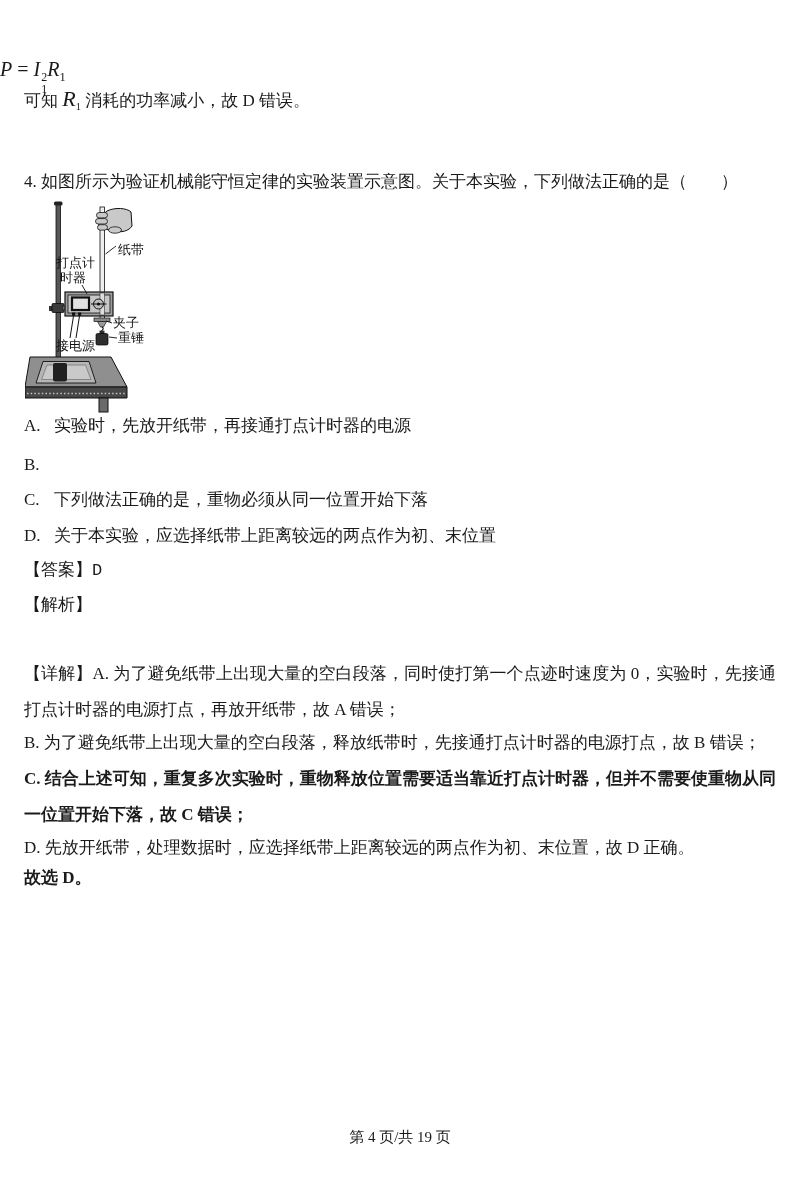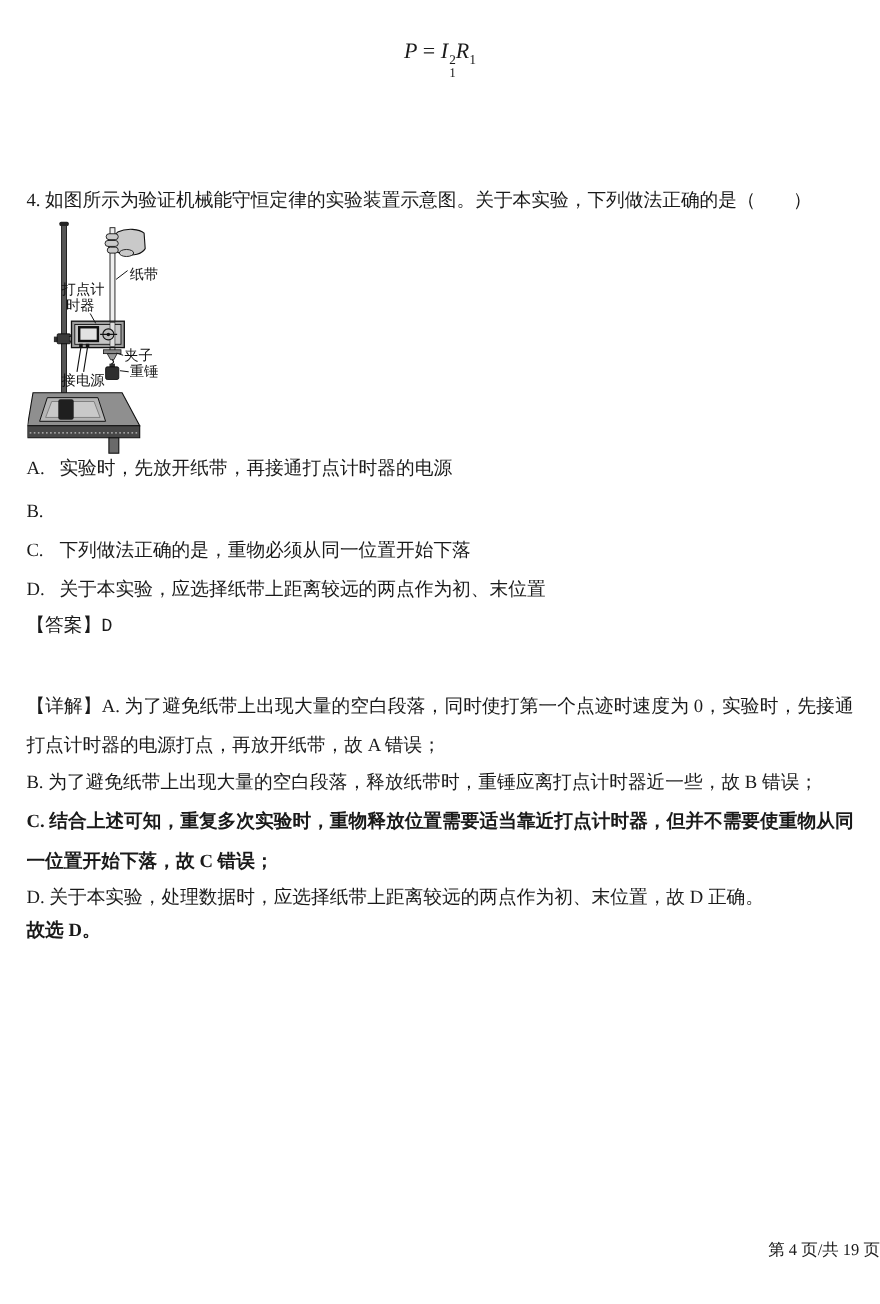--- a/index.html
+++ b/index.html
@@ -7,51 +7,52 @@
     position:relative;
     width:800px;height:1185px;
     background:#fff;
     overflow:hidden;
     font-family:"Liberation Serif","DejaVu Serif",serif;
     color:#1a1a1a;
     font-size:17px;
   }
   .blk{position:absolute;left:24px;right:24px;margin:0;text-align:justify;line-height:28px;}
   .formula{
-    position:absolute;left:0;right:0;top:34px;
-    text-align:center;font-size:20px;line-height:26px;
+    position:absolute;left:0;right:0;top:56px;
+    text-align:left;font-size:20px;line-height:26px;
     font-family:"Liberation Serif","DejaVu Serif",serif;
   }
   .mv{font-style:italic;font-family:"Liberation Serif","DejaVu Serif",serif;}
   .mv.big{font-size:22px;}
   sub{font-size:0.62em;}
   .ss{display:inline-flex;flex-direction:column;vertical-align:-0.45em;line-height:0.95;font-size:0.60em;margin-left:1px;}
   .ss .ssup,.ss .ssub{display:block;}
   .opt{display:flex;}
   .opt .olabel{flex:0 0 30px;}
-  .exp{line-height:36px;}
+  .exp{line-height:36px;margin-top:32px;}
   .q5{line-height:44px;}
   .footer{
     position:absolute;left:0;right:0;top:1127px;
-    text-align:right;font-size:15px;line-height:20px;color:#1a1a1a;
+    text-align:center;font-size:15px;line-height:20px;color:#1a1a1a;
   }
   .figure{position:absolute;left:25px;top:197px;width:200px;height:222px;}
   .figure svg{display:block;}
   svg text{font-size:13px;fill:#111;font-family:"Liberation Serif","DejaVu Serif",serif;}
 </style>
 </head>
 <body>
 
 <div class="page">
 
   <div class="formula"><i class="mv">P</i> = <i class="mv">I</i><span class="ss">
         <span class="ssup">2</span>
         <span class="ssub">1</span>
       </span><i class="mv">R</i><sub>1</sub></div>
 
+  <p class="blk" style="top:84px;line-height:30px;">可知 <i class="mv big">R</i><sub>1</sub> 消耗的功率减小，故 D 错误。</p>
 
 
   <p class="blk" style="top:168px;">4. 如图所示为验证机械能守恒定律的实验装置示意图。关于本实验，下列做法正确的是（　　）</p>
 
   <div class="figure">
     <svg width="200" height="222" viewBox="0 0 200 222">
 
       <rect x="31" y="7" width="4.5" height="161" fill="#565656" stroke="#111" stroke-width="0.8"></rect>
       <rect x="29" y="4.5" width="8.5" height="4" rx="1.5" fill="#222"></rect>
 
@@ -135,23 +136,24 @@
     <span class="olabel">C.</span>
     <span>下列做法正确的是，重物必须从同一位置开始下落</span>
   </div>
   <div class="blk opt" style="top:522px;">
     <span class="olabel">D.</span>
     <span>关于本实验，应选择纸带上距离较远的两点作为初、末位置</span>
   </div>
 
   <p class="blk" style="top:557px;font-family:Liberation Mono, monospace;"><span>【答案】</span><span>D</span></p>
 
+  <p class="blk" style="top:591px;">【解析】</p>
 
   <p class="blk exp" style="top:624px;">【详解】A. 为了避免纸带上出现大量的空白段落，同时使打第一个点迹时速度为 0，实验时，先接通打点计时器的电源打点，再放开纸带，故 A 错误；</p>
-  <p class="blk exp" style="top:693px;">B. 为了避免纸带上出现大量的空白段落，释放纸带时，重锤应离打点计时器近一些，故 B 错误；</p>
+  <p class="blk exp" style="top:693px;">B. 为了避免纸带上出现大量的空白段落，释放纸带时，先接通打点计时器的电源打点，故 B 错误；</p>
   <p class="blk exp" style="top:729px;font-weight:bold;">C. 结合上述可知，重复多次实验时，重物释放位置需要适当靠近打点计时器，但并不需要使重物从同一位置开始下落，故 C 错误；</p>
-  <p class="blk exp" style="top:798px;">D. 关于本实验，处理数据时，应选择纸带上距离较远的两点作为初、末位置，故 D 正确。</p>
+  <p class="blk exp" style="top:798px;">D. 先放开纸带，处理数据时，应选择纸带上距离较远的两点作为初、末位置，故 D 正确。</p>
   <p class="blk exp" style="top:828px;font-weight:bold;">故选 D。</p>
 
 
   <div class="footer">第 4 页/共 19 页</div>
 
 </div>
 
 </body></html>

